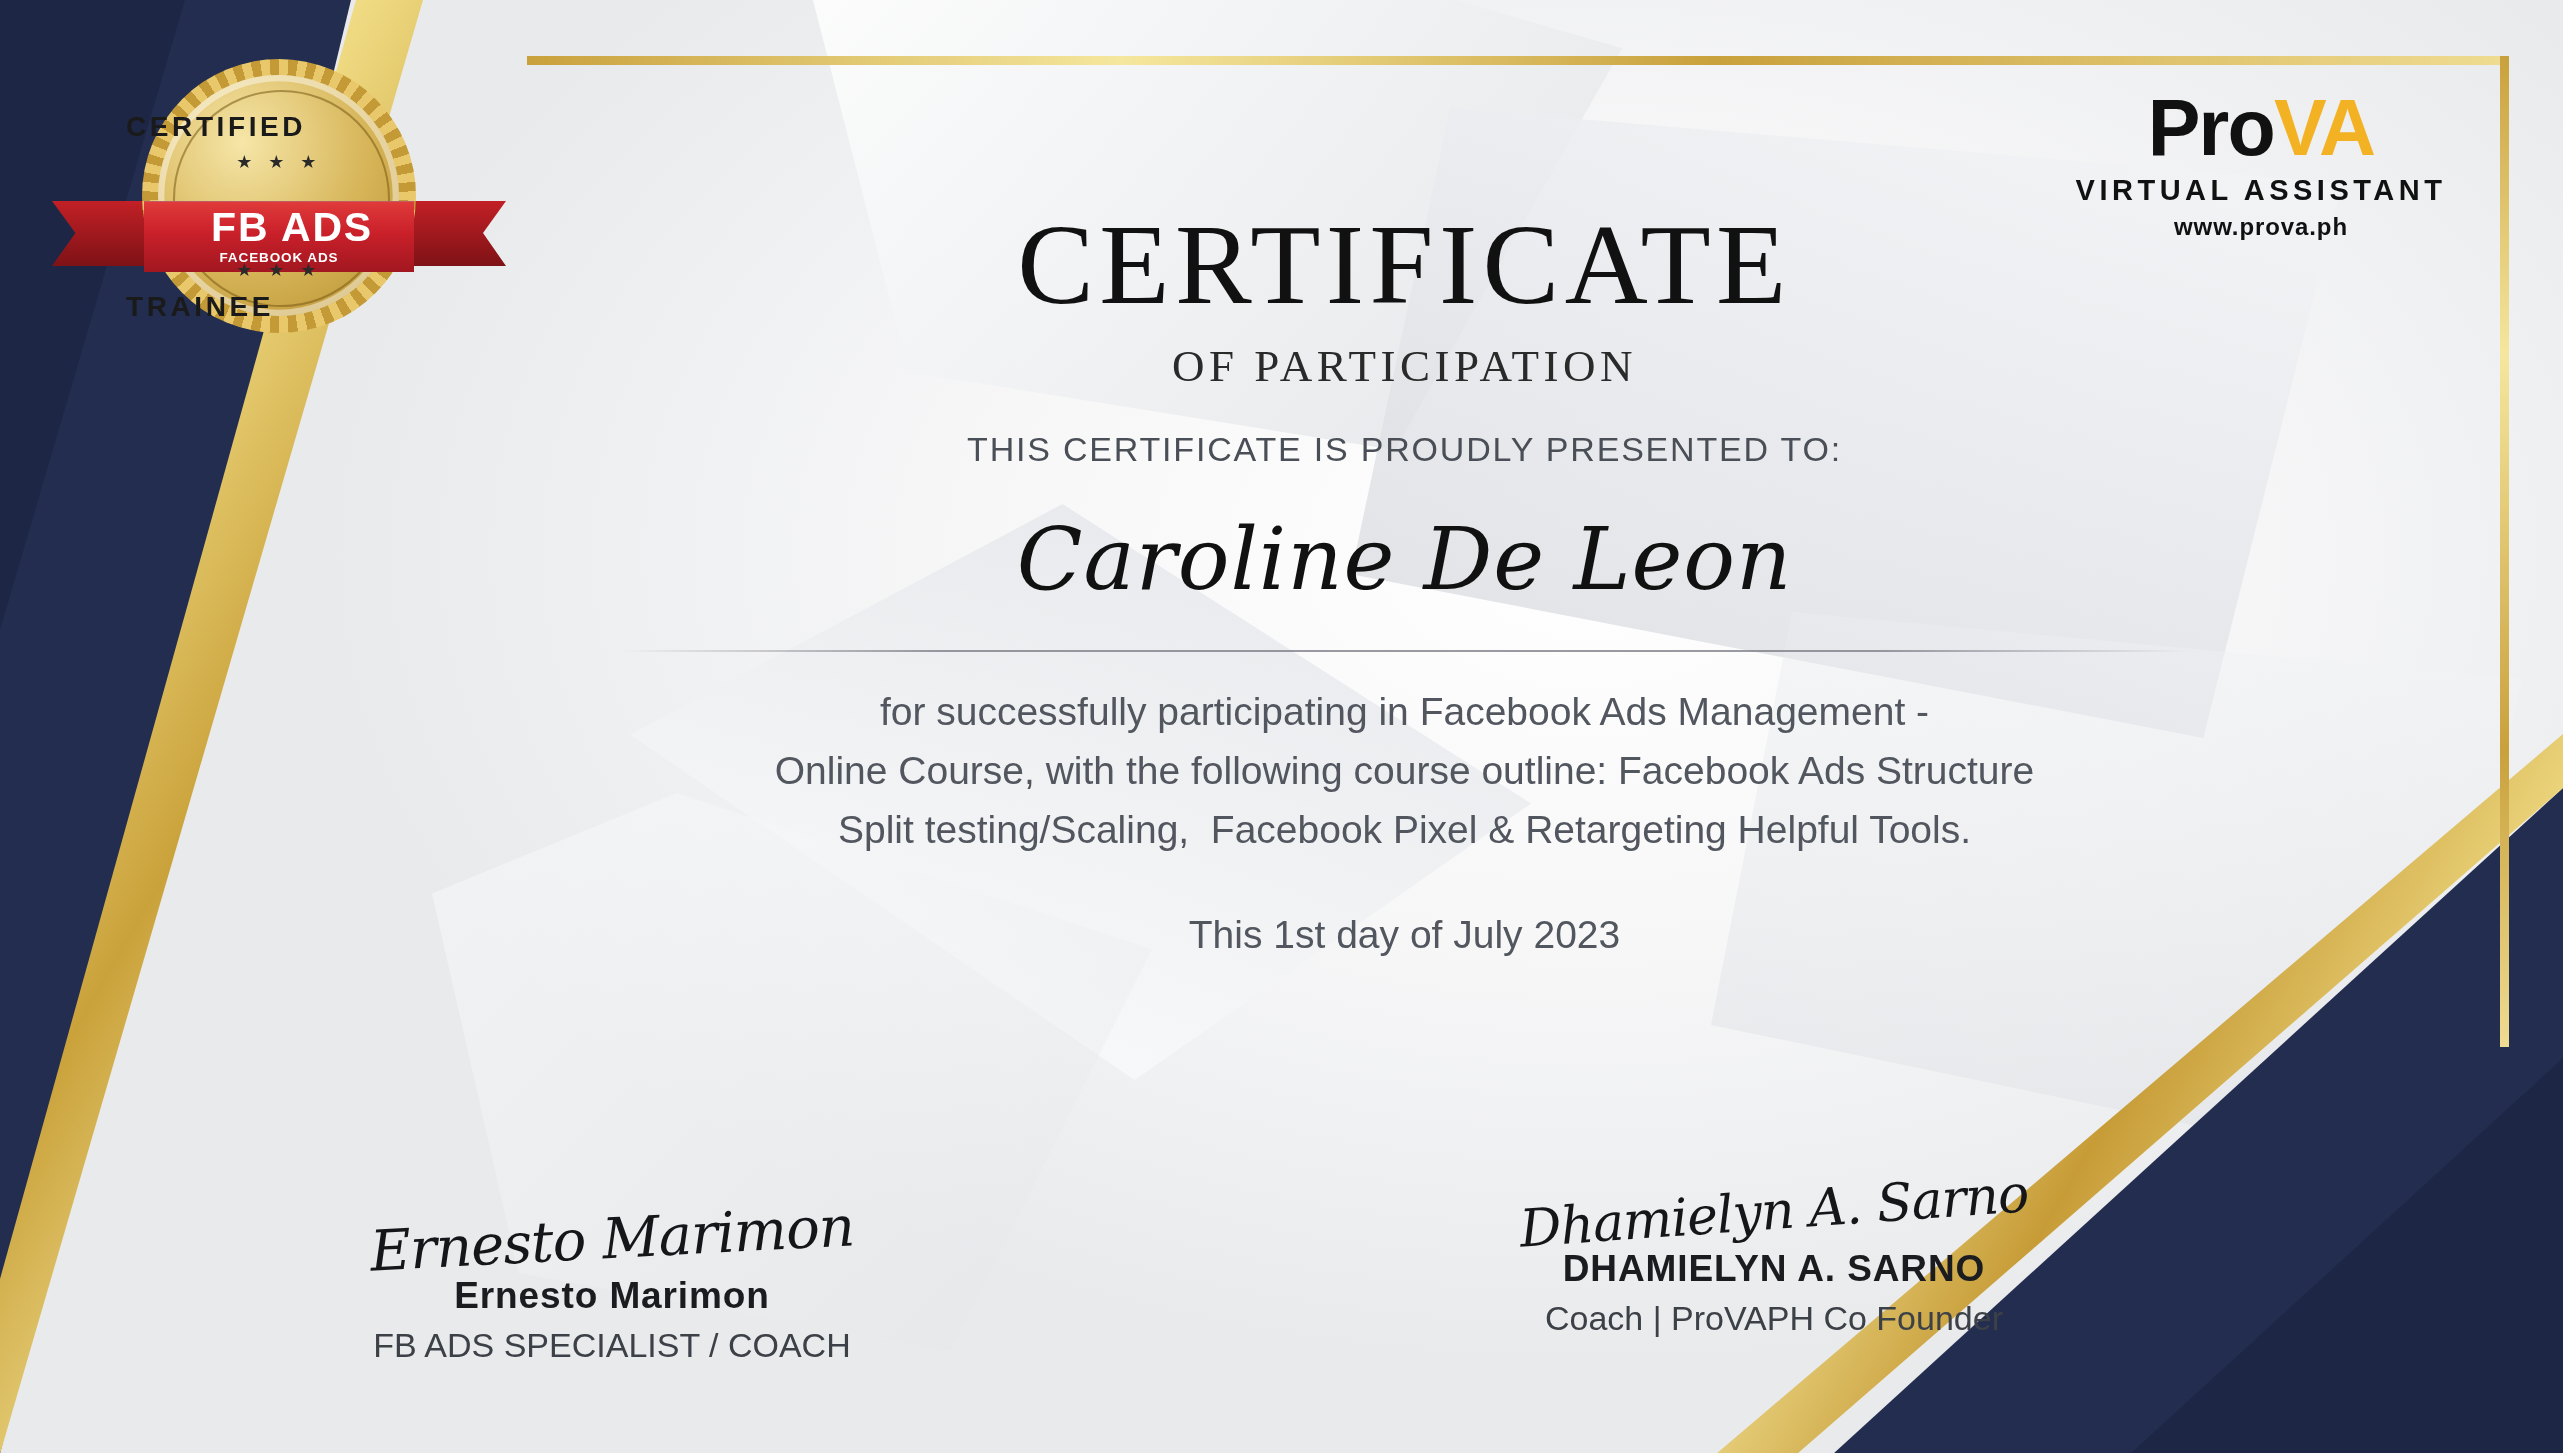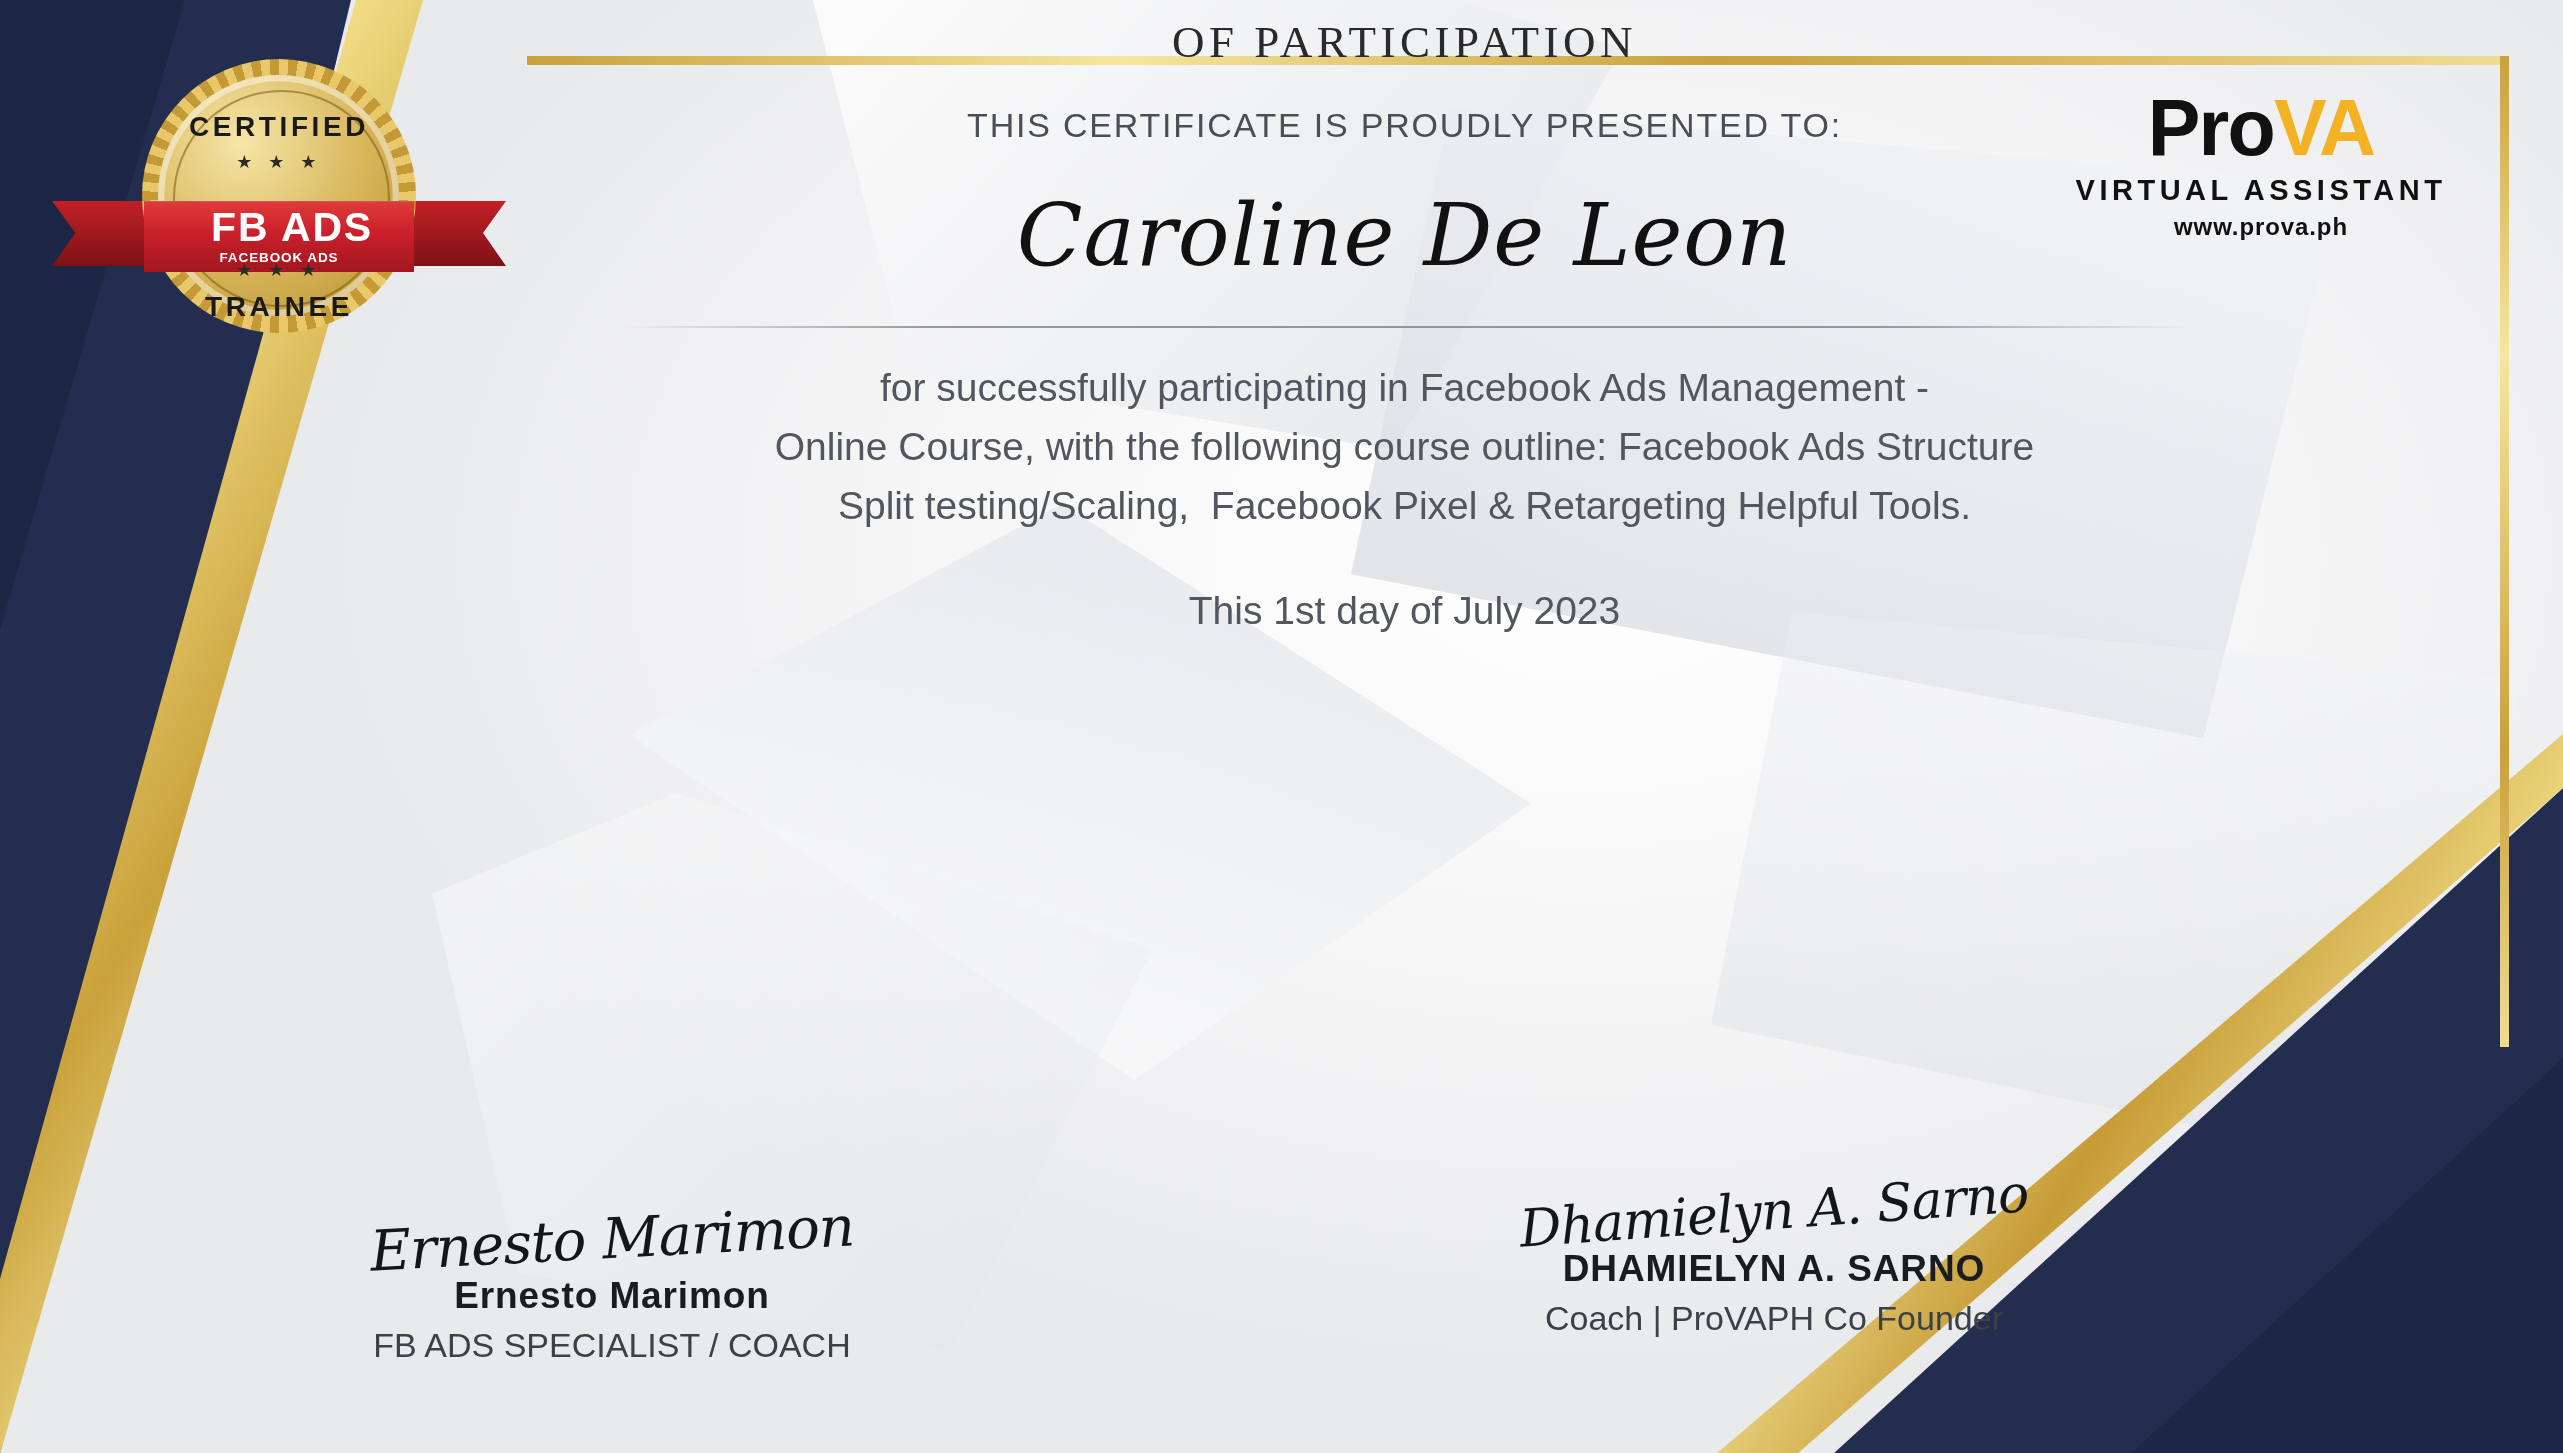--- a/index.html
+++ b/index.html
@@ -144,21 +144,21 @@
   .seal-ring {
     position: absolute;
     left: 47px; top: 40px;
     width: 213px; height: 213px;
     border-radius: 50%;
     border: 2.7px solid rgba(120,90,20,0.55);
   }
   .seal-text-top, .seal-text-bottom {
     position: absolute;
     width: 306px;
-    text-align: center;
+    text-align: left;
     font-weight: bold;
     color: #1a1a1a;
     letter-spacing: 3.6px;
   }
   .seal-text-top {
     top: 61px;
     font-size: 28px;
   }
   .seal-text-bottom {
     top: 241px;
@@ -365,20 +365,21 @@
     <div class="seal-text-bottom">TRAINEE</div>
   </div>
 
   <div class="logo">
     <div class="logo-main"><span>Pro</span><span class="va">VA</span></div>
     <div class="logo-sub">VIRTUAL ASSISTANT</div>
     <div class="logo-url">www.prova.ph</div>
   </div>
 
   <div class="content">
+    <div class="title">CERTIFICATE</div>
     <div class="subtitle">OF PARTICIPATION</div>
     <div class="presented">THIS CERTIFICATE IS PROUDLY PRESENTED TO:</div>
     <div class="recipient">Caroline De Leon</div>
     <div class="divider"></div>
     <div class="body-text">
       <div>for successfully participating in Facebook Ads Management -</div>
       <div>Online Course, with the following course outline: Facebook Ads Structure</div>
       <div>Split testing/Scaling,  Facebook Pixel &amp; Retargeting Helpful Tools.</div>
     </div>
     <div class="date-line">This 1st day of July 2023</div>

